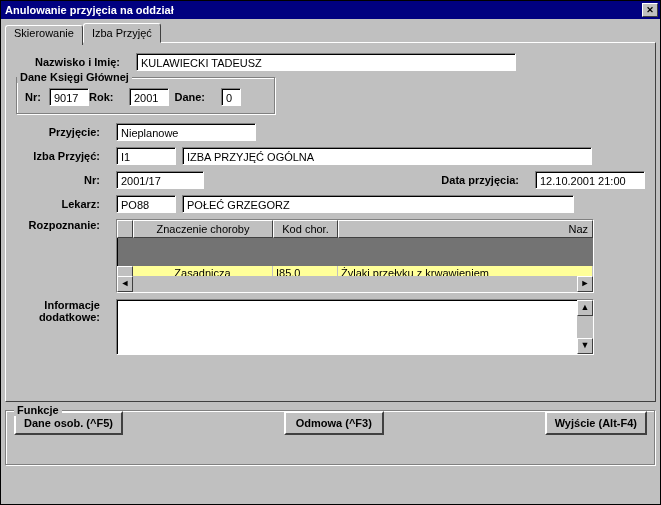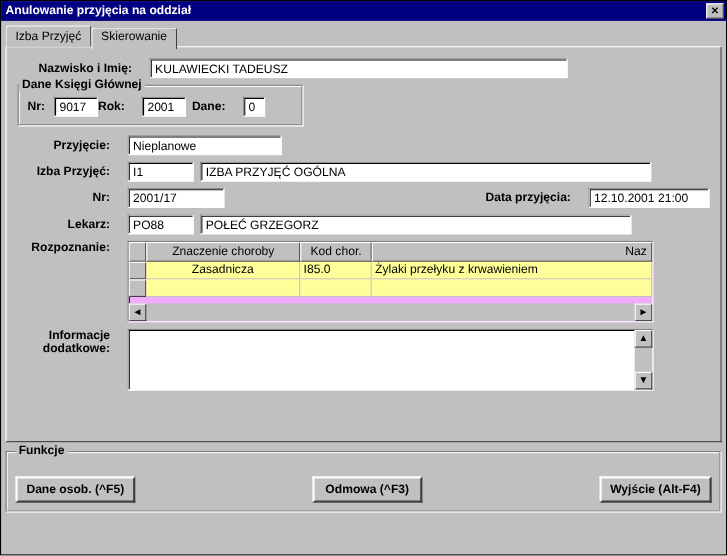--- a/index.html
+++ b/index.html
@@ -103,35 +103,35 @@
   .groupbox .legend {
     position: absolute; top: -7px; left: 0;
     background: #c0c0c0; padding: 0 3px;
     font-weight: bold; font-size:11px;
   }
   
   .grid {
     border: 1px solid #808080;
     border-right-color:#fff; border-bottom-color:#fff;
     box-shadow: inset 1px 1px 0 #000;
-    background: #f0abfc;
+    background: #737373;
     width: 478px; height: 74px;
     position: relative;
     overflow: hidden;
   }
   .grid-head { display: flex; background:#c0c0c0; height:18px;}
   .gcell-h {
     border: 1px solid #fff;
     border-right-color:#404040; border-bottom-color:#404040;
     background:#c0c0c0;
     font-size:11px; text-align:center;
     line-height:16px;
     overflow:hidden; white-space:nowrap;
   }
-  .grid-row { display:flex; height:16px; }
+  .grid-row { display:flex; height:16px;margin-top:28px; }
   .gcell {
     border-right:1px solid #c0c0c0;
     border-bottom:1px solid #c0c0c0;
     font-size:11px; padding:0 3px;
     line-height:15px; overflow:hidden; white-space:nowrap;
   }
   .rowsel { background:#ffff99; }
   .rowmarker {
     width:16px;
     border:1px solid #fff; border-right-color:#404040; border-bottom-color:#404040;
@@ -155,24 +155,24 @@
   }
   .memo .vscroll {
     position:absolute; right:0; top:0; bottom:0; width:16px;
     background:#c0c0c0; display:flex; flex-direction:column; justify-content:space-between;
   }
   .funkcje {
     border: 1px solid #808080;
     border-right-color:#fff; border-bottom-color:#fff;
     box-shadow: inset -1px -1px 0 #808080, inset 1px 1px 0 #fff;
     margin-top: 8px;
-    padding: 12px 8px 8px 8px;
+    padding: 0 8px 8px 8px;
     position: relative;
     height: 56px;
-    display:flex; justify-content:space-between; align-items:flex-end;
+    display:flex; justify-content:space-between; align-items:flex-start;
   }
   .funkcje .legend {
     position:absolute; top:-7px; left:8px;
     background:#c0c0c0; padding:0 3px; font-weight:bold; font-size:11px;
   }
   .btn {
     background:#c0c0c0;
     border:2px solid #fff;
     border-right-color:#404040; border-bottom-color:#404040;
     padding:4px 8px;
@@ -185,22 +185,22 @@
 
 <div class="window">
   <div class="titlebar">
     <span>Anulowanie przyjęcia na oddział</span>
     <div class="close-btn">✕</div>
   </div>
 
   <div class="client">
 
     <div class="tabs">
+      <div class="tab inactive">Skierowanie</div>
       <div class="tab active">Izba Przyjęć</div>
-      <div class="tab inactive">Skierowanie</div>
     </div>
 
     <div class="tabpage">
 
       <div class="row">
         <div class="lbl" style="width:120px">Nazwisko i Imię:</div>
         <div class="field" style="width:380px">KULAWIECKI TADEUSZ</div>
       </div>
 
       <div class="groupbox">

